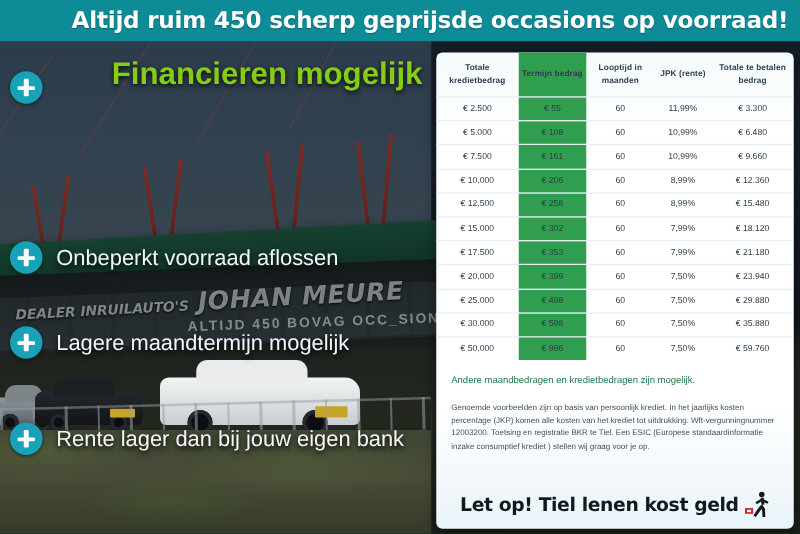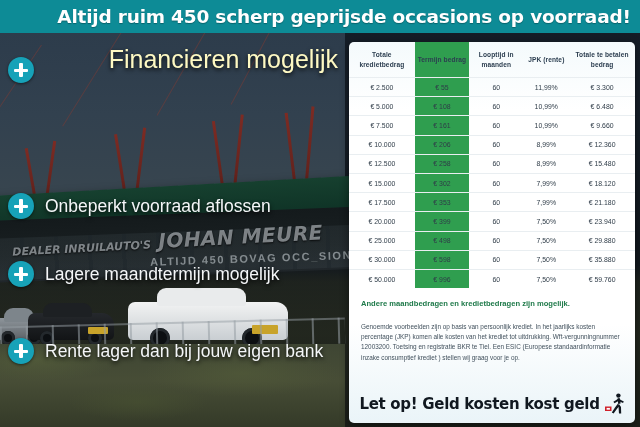--- a/index.html
+++ b/index.html
@@ -136,21 +136,21 @@
   
   .left {
     position: absolute; left: 0; top: 33px; width: 350px; height: 394px;
     z-index: 6;
   }
   .headline {
     position: absolute; left: 0; top: 12px; width: 348px;
     text-align: right; padding-right: 10px;
   }
   .headline .l1 {
-    font-size: 25px; color: #fef9c3; font-weight: 400;
+    font-size: 25px; color: #84cc16; font-weight: 700;
     text-shadow: 0 2px 4px rgba(0,0,0,.85);
     line-height: 1.15;
   }
   .headline .l2 {
     font-size: 23.5px; color: #ffffff; font-weight: 700;
     text-shadow: 0 2px 4px rgba(0,0,0,.85);
     line-height: 1.3;
   }
   .plus-badge {
     width: 26px; height: 26px; border-radius: 50%;
@@ -220,21 +220,21 @@
     color: #ffffff;
     border-top-color: #36a857;
   }
   th.hl { background: #2f9e4f; }
   tr:first-child td { border-top: 1px solid #e9eef1; }
 
   .note {
     padding: 10px 12px 0 12px;
   }
   .note h4 {
-    font-size: 7.6px; font-weight: 700; color: #1f7a4a;
+    font-size: 7.6px; font-weight: 400; color: #1f7a4a;
     line-height: 1.5; margin-bottom: 12px;
   }
   .note p {
     font-size: 6.4px; color: #41505c; line-height: 1.62;
     text-align: left;
   }
   .warn {
     position: absolute; left: 0; bottom: 8px; width: 100%;
     display: flex; align-items: center; justify-content: center; gap: 5px;
     padding: 0 10px;
@@ -435,21 +435,21 @@
           </tr>
         </tbody>
     </table>
 
     <div class="note">
       <h4>Andere maandbedragen en kredietbedragen zijn mogelijk.</h4>
       <p>Genoemde voorbeelden zijn op basis van persoonlijk krediet. In het jaarlijks kosten percentage (JKP) komen alle kosten van het krediet tot uitdrukking. Wft-vergunningnummer 12003200. Toetsing en registratie BKR te Tiel. Een ESIC (Europese standaardinformatie inzake consumptief krediet ) stellen wij graag voor je op.</p>
     </div>
 
     <div class="warn">
-      <div class="wt">Let op! Geld kosten kost geld</div>
+      <div class="wt">Let op! Tiel lenen kost geld</div>
       <svg class="runner" width="20" height="22" viewBox="0 0 20 22">
         <rect x="0" y="13.5" width="6.5" height="4.5" fill="#d0202a"></rect>
         <rect x="1.6" y="14.9" width="3.3" height="1.8" fill="#ffffff"></rect>
         <circle cx="13.4" cy="2.6" r="2.2" fill="#111820"></circle>
         <path d="M12.6 5.2 L15.0 5.2 L15.6 10.6 L13.2 11.0 Z" fill="#111820"></path>
         <path d="M13.0 5.6 L18.8 8.4 L18.0 10.0 L12.4 7.6 Z" fill="#111820"></path>
         <path d="M13.2 5.8 L8.4 8.8 L9.4 10.3 L13.9 7.8 Z" fill="#111820"></path>
         <path d="M13.6 10.4 L16.0 14.0 L16.2 20.6 L14.0 20.6 L13.6 14.6 Z" fill="#111820"></path>
         <path d="M13.0 10.6 L10.0 14.4 L6.8 19.4 L8.6 20.6 L12.2 15.6 L14.4 13.2 Z" fill="#111820"></path>
       </svg>

